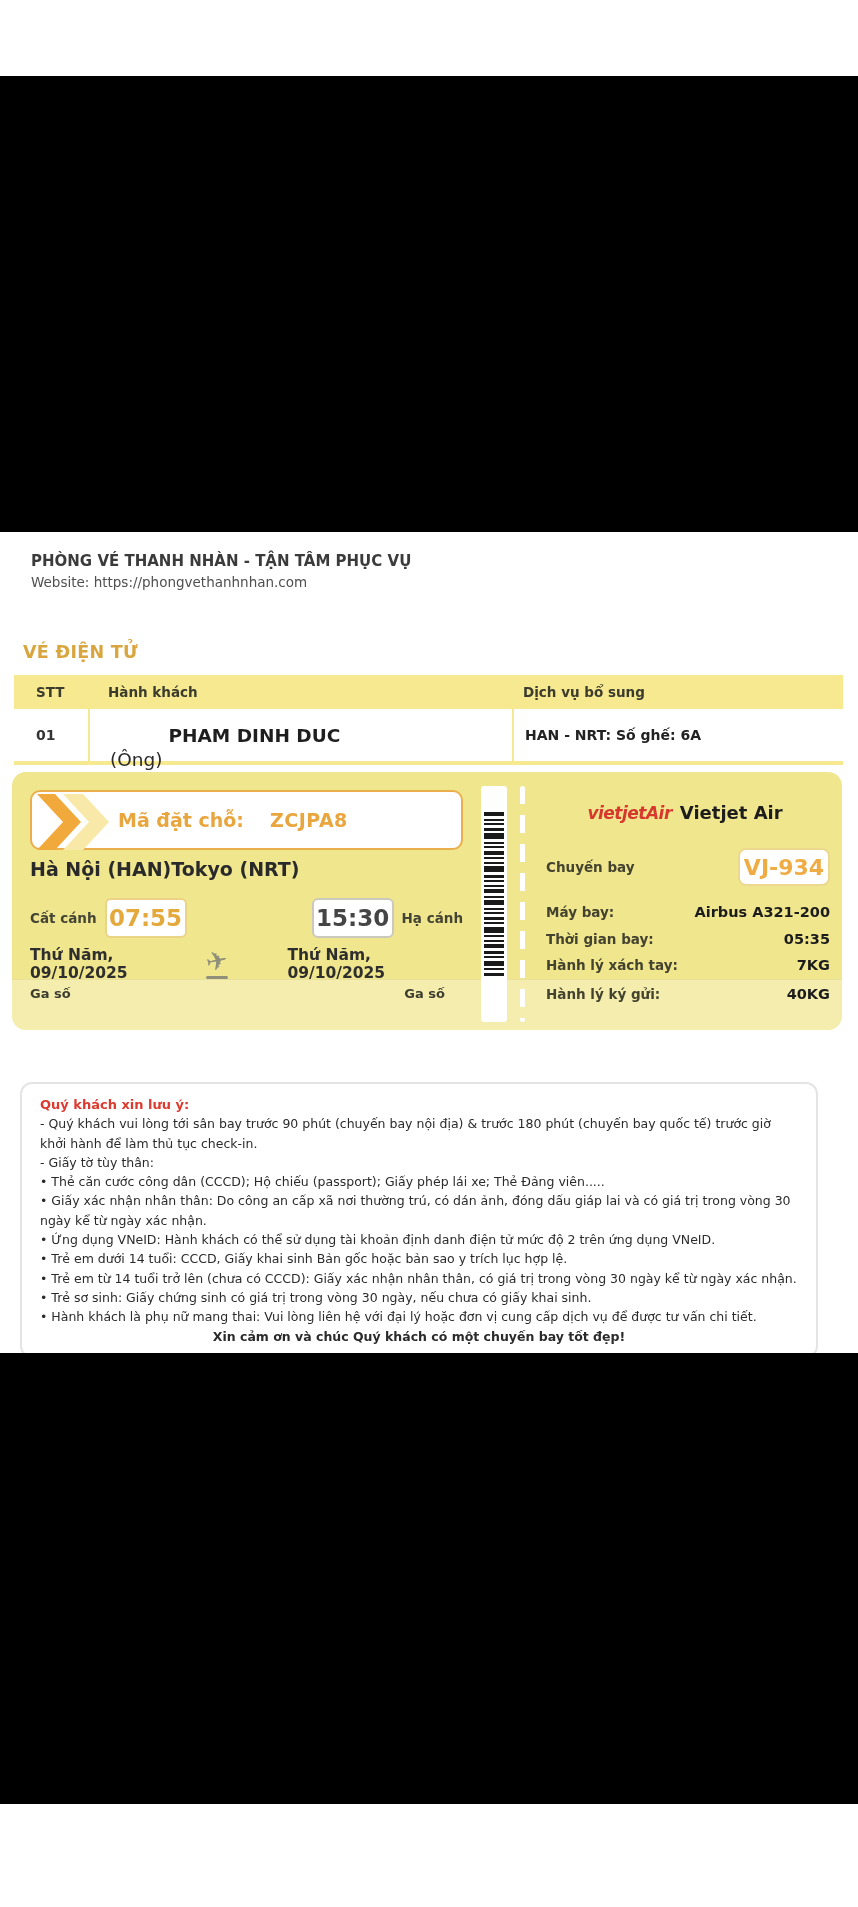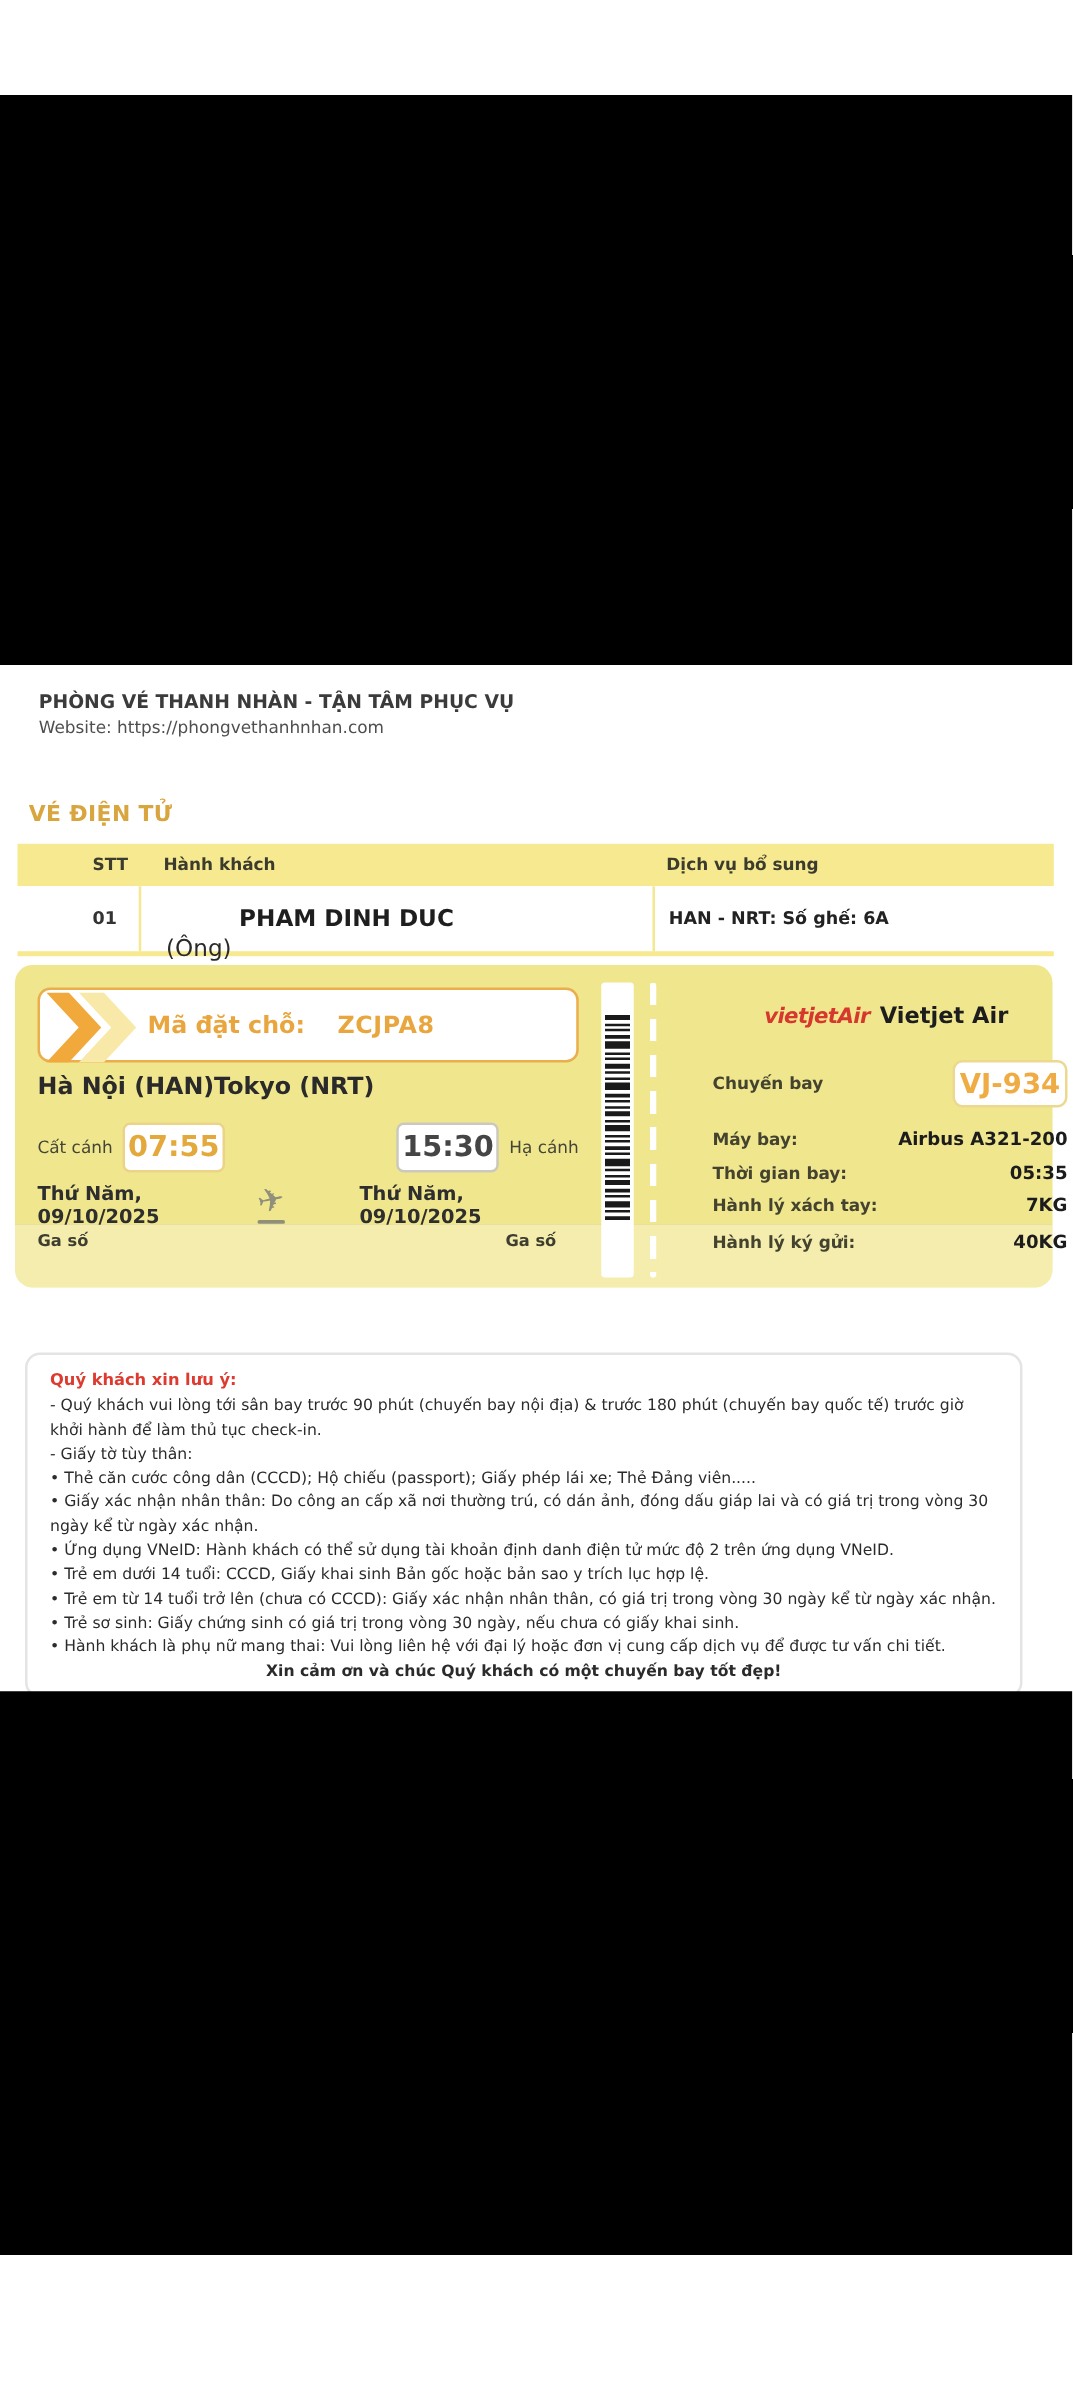--- a/index.html
+++ b/index.html
@@ -17,21 +17,21 @@
   
   #ve-title{position:absolute;left:23px;top:642px;font-size:17.5px;font-weight:800;
             color:#D8A53E;letter-spacing:.3px;}
 
   
   #ptable{position:absolute;left:14px;top:675px;width:829px;}
   #ptable .thead{display:flex;height:34px;background:#F6E98F;align-items:center;
                  font-size:13.5px;font-weight:700;color:#3c3c2e;}
   #ptable .trow{display:flex;height:52px;background:#fff;align-items:center;
                 border-bottom:4px solid #F6E98F;}
-  .col-stt{width:74px;padding-left:36px;box-sizing:border-box;margin-left:24px;}
+  .col-stt{width:74px;padding-left:22px;box-sizing:border-box;}
   .col-name{width:424px;padding-left:20px;box-sizing:border-box;}
   .col-svc{width:331px;padding-left:11px;box-sizing:border-box;}
   .trow .col-name,.trow .col-svc{border-left:2px solid #F5E893;height:100%;
         display:flex;align-items:center;}
   .trow .col-stt{font-size:14px;font-weight:600;color:#333;}
   .honorific{font-size:18.5px;font-weight:400;color:#2a2a2a;margin-top:48px;}
   .pax-name{font-size:18.5px;font-weight:800;color:#1e1e1e;margin-left:6px;}
   .trow .col-svc{font-size:14px;font-weight:700;color:#222;}
 
   
@@ -43,38 +43,38 @@
   #booking-box{position:absolute;left:18px;top:18px;width:433px;height:60px;background:#fff;
           border:2px solid #EBAE4D;border-radius:10px;box-sizing:border-box;display:flex;align-items:center;}
   #booking-box svg{position:absolute;left:5px;top:2px;}
   .bk-label{margin-left:86px;font-size:19px;font-weight:600;color:#E9A63E;}
   .bk-code{margin-left:26px;font-size:19px;font-weight:800;color:#E9A63E;letter-spacing:.5px;}
   .route-row{position:absolute;left:18px;top:86px;width:433px;display:flex;
           justify-content:flex-start;font-size:19px;font-weight:800;color:#2a2a2a;}
   .dep-row{position:absolute;left:18px;top:126px;width:433px;height:40px;display:flex;
           justify-content:space-between;align-items:center;}
   .dep-row .grp{display:flex;align-items:center;}
-  .time-label{font-size:13.5px;font-weight:400;color:#454535;text-align:center;}
+  .time-label{font-size:13.5px;font-weight:700;color:#454535;text-align:center;}
   .time-box{width:82px;height:40px;background:#fff;border-radius:6px;box-sizing:border-box;
           display:flex;align-items:center;justify-content:center;font-size:23px;font-weight:800;}
   .time-dep{border:2px solid #EBD387;color:#E4A93C;margin-left:8px;}
   .time-arr{border:2px solid #CBC9BD;color:#454545;margin-right:8px;}
   .dates-row{position:absolute;left:18px;top:174px;width:433px;display:flex;
           justify-content:flex-end;align-items:center;font-size:15.5px;font-weight:800;color:#2e2e2e;}
   .plane-wrap{display:flex;flex-direction:column;align-items:center;margin-right:60px;}
   .plane{font-size:26px;color:#8f8f7a;line-height:24px;transform:rotate(-12deg);}
   .plane-dash{width:22px;height:2.5px;background:#8f8f7a;margin-top:3px;border-radius:2px;}
   .gates-row{position:absolute;left:18px;top:214px;width:415px;display:flex;
           justify-content:space-between;font-size:13px;font-weight:600;color:#3e3e30;}
   #barcode{position:absolute;left:469px;top:14px;width:26px;height:236px;background:#fff;border-radius:3px;}
   #bars{position:absolute;left:3px;right:3px;top:26px;bottom:28px;overflow:hidden;}
   #bars div{width:100%;background:#1a1a1a;}
   #dash-divider{position:absolute;left:508px;top:14px;width:5px;height:236px;border-radius:3px;
           background:repeating-linear-gradient(to bottom,#fff 0 18px,rgba(255,255,255,0) 18px 29px);}
-  #right-panel{position:absolute;left:528px;top:0;width:290px;height:100%;margin-left:24px;}
+  #right-panel{position:absolute;left:528px;top:0;width:290px;height:100%;}
   .logo-row{position:absolute;left:0;right:0;top:30px;display:flex;justify-content:center;align-items:baseline;}
   .logo-script{font-size:17px;font-weight:800;font-style:italic;color:#D6382E;letter-spacing:-.5px;}
   .logo-name{font-size:18px;font-weight:800;color:#1d1d1d;margin-left:8px;}
   .flight-row{position:absolute;left:6px;right:0;top:76px;height:38px;display:flex;
           justify-content:space-between;align-items:center;}
   .t-label{font-size:13.5px;font-weight:600;color:#43432f;}
   #flight-box{width:92px;height:38px;background:#fff;border:2px solid #EDD88F;border-radius:8px;
           box-sizing:border-box;display:flex;align-items:center;justify-content:center;
           font-size:22px;font-weight:800;color:#F0AC44;}
   .info-row{position:absolute;left:6px;right:0;height:18px;display:flex;

